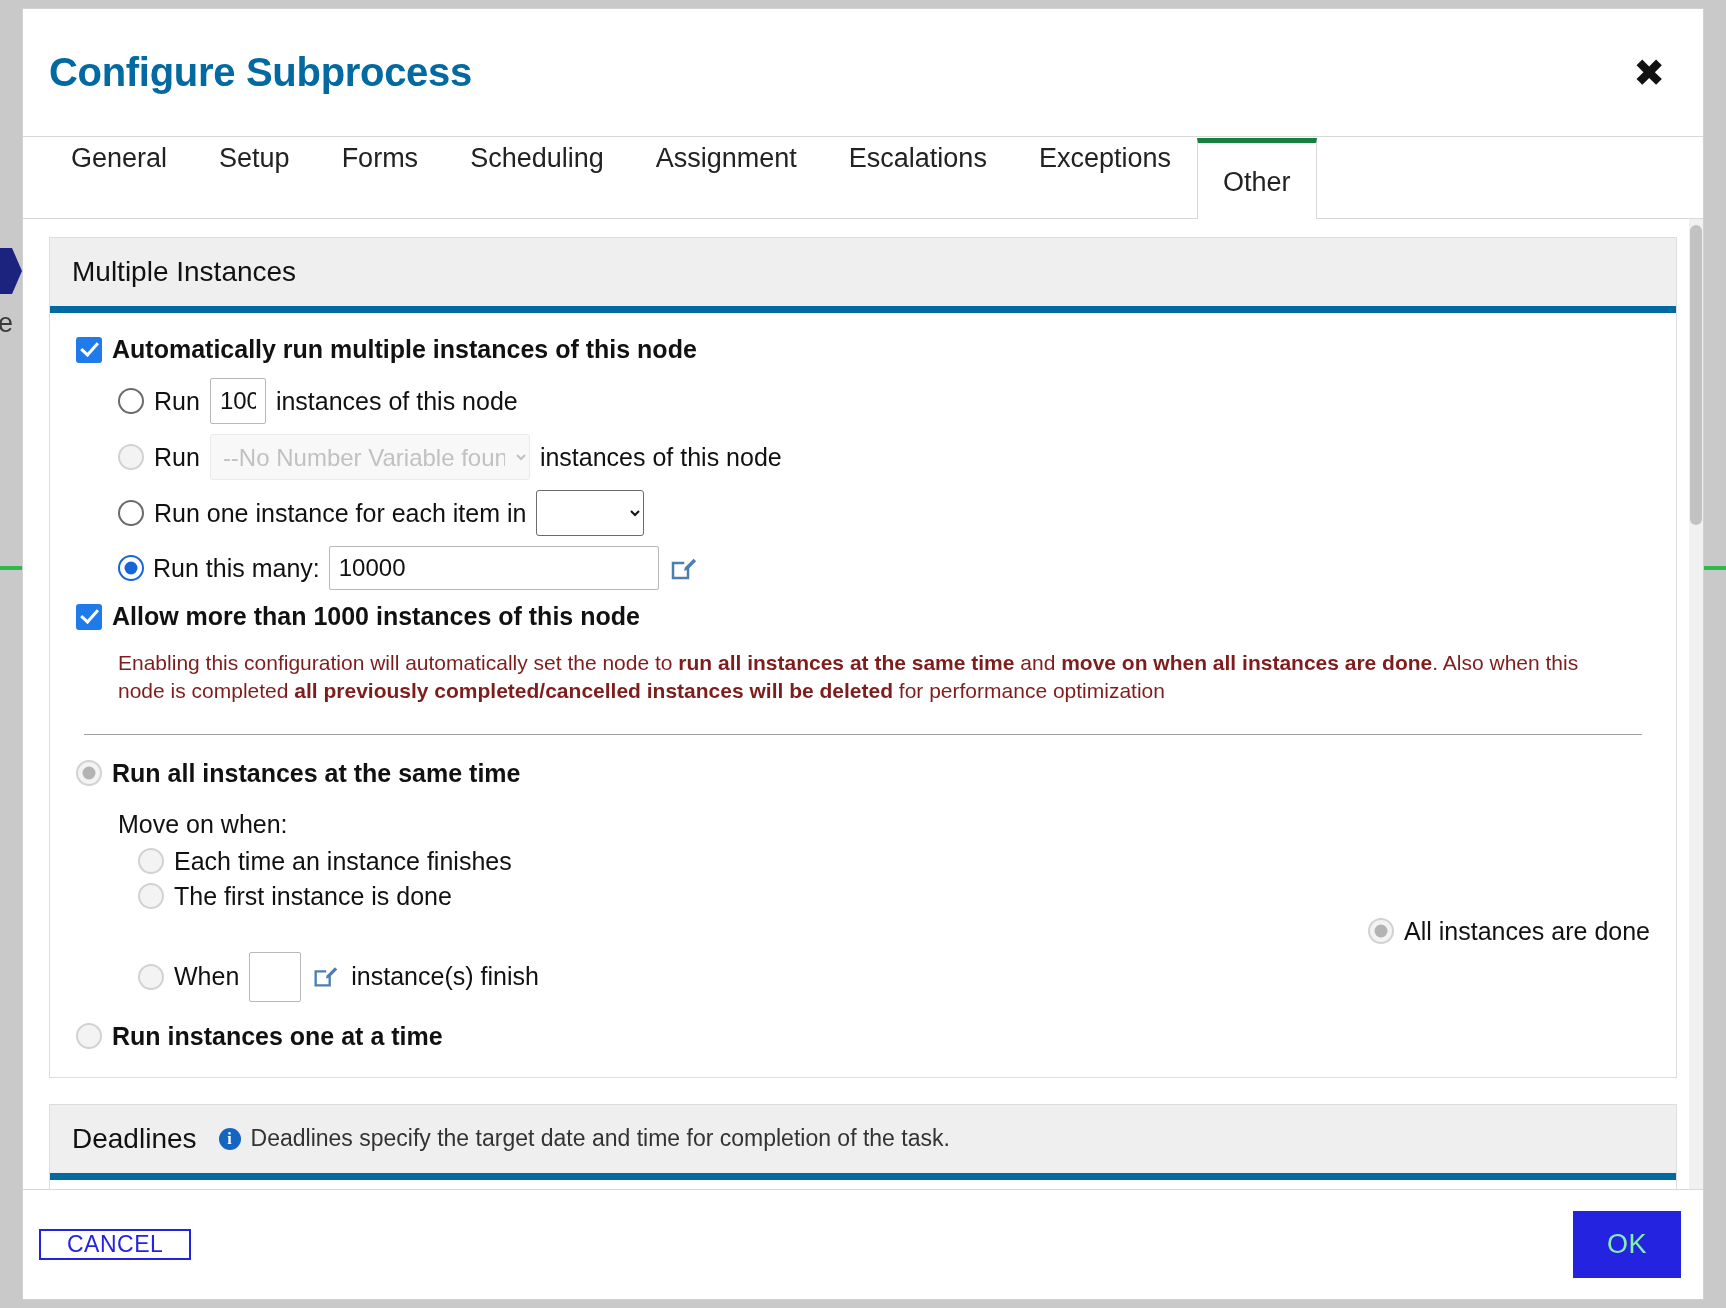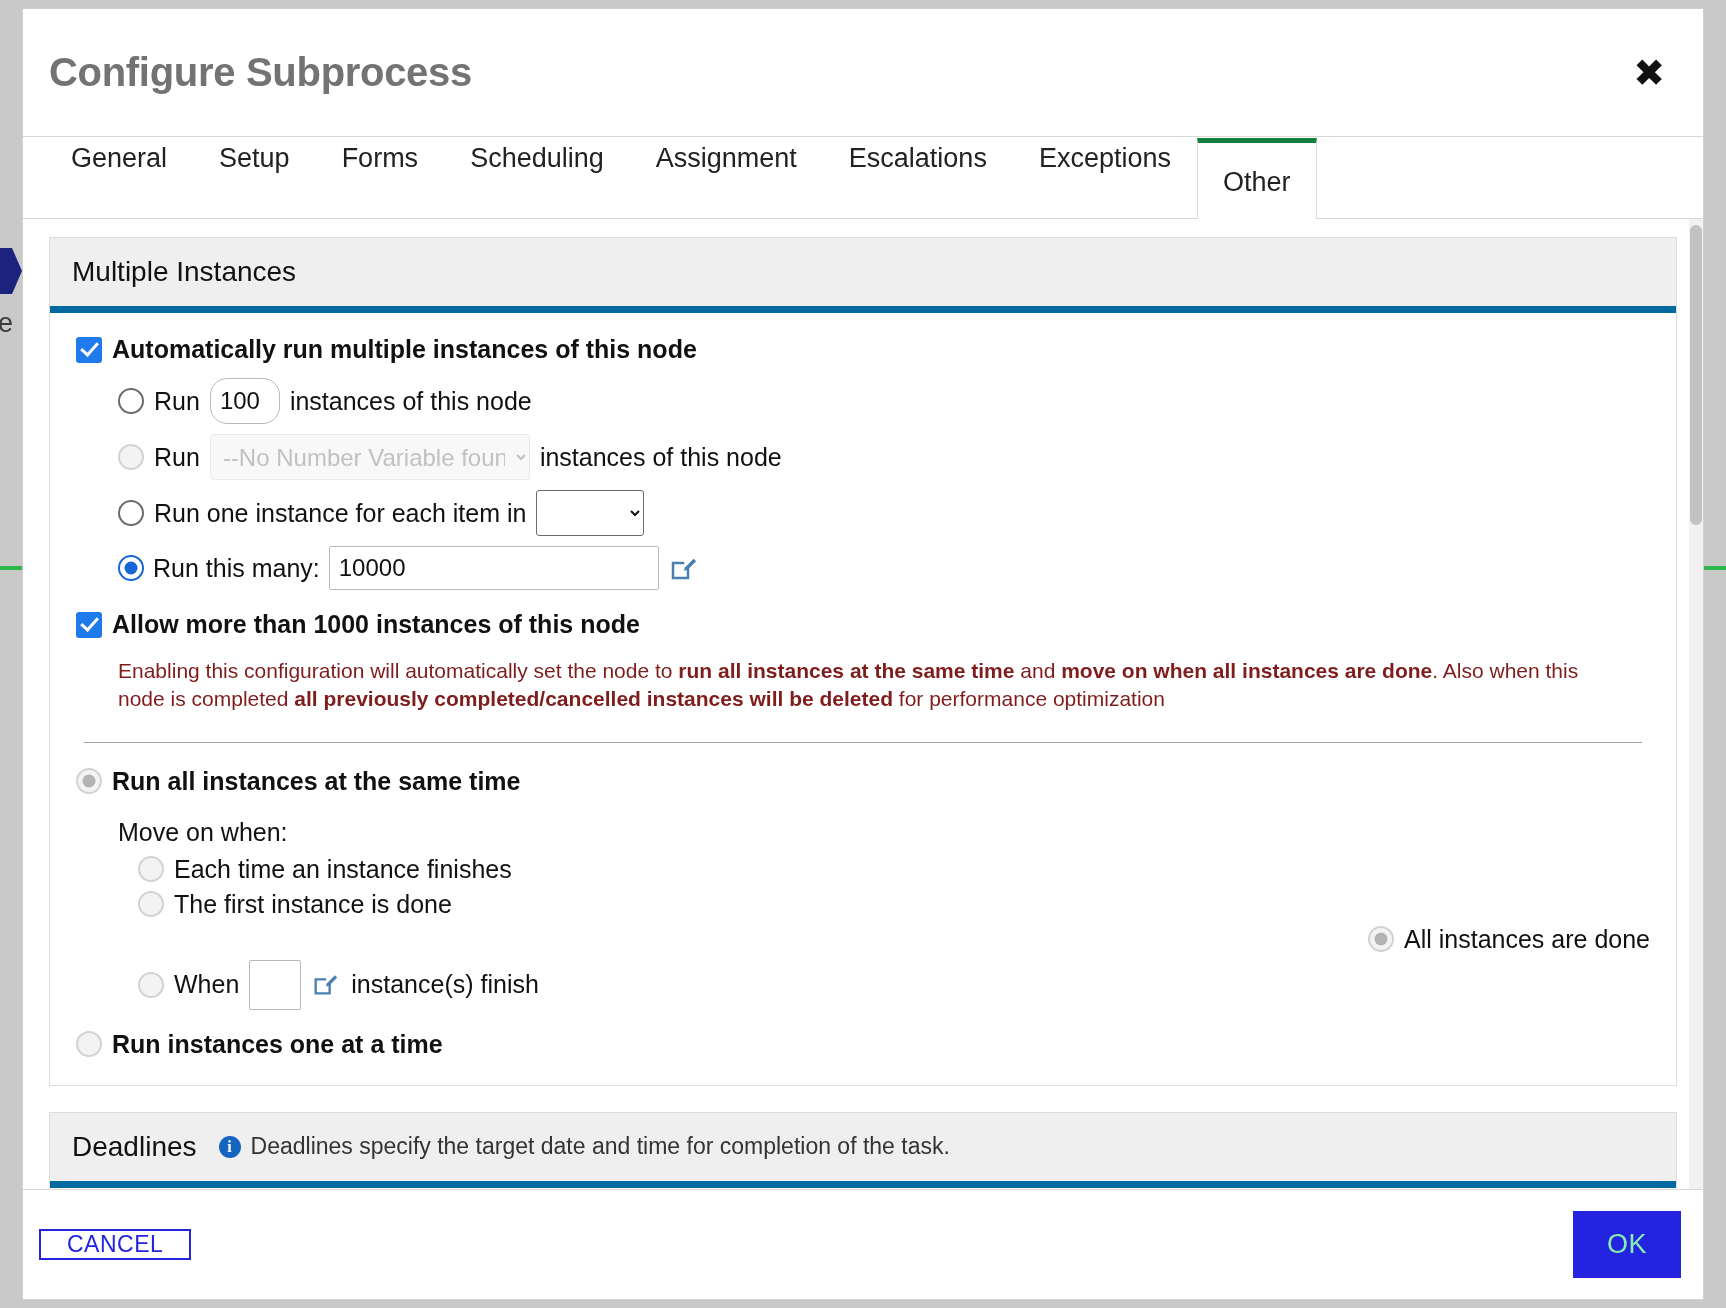--- a/index.html
+++ b/index.html
@@ -74,21 +74,21 @@
     display: flex;
     align-items: center;
     justify-content: space-between;
     padding: 0 30px 0 26px;
     box-sizing: border-box;
     position: relative;
   }
   .modal-title {
     font-size: 40px;
     font-weight: bold;
-    color: #737373;
+    color: #0369a1;
     letter-spacing: -0.3px;
   }
   .close-btn {
     background: none;
     border: none;
     font-size: 38px;
     line-height: 1;
     color: #111;
     cursor: pointer;
     padding: 4px 8px;
@@ -256,21 +256,21 @@
   .txt {
     border: 1px solid #b9b9b9;
     background: #fff;
     font-size: 24px;
     padding: 7px 9px;
     box-sizing: border-box;
     font-family: "Liberation Sans", sans-serif;
     color: #111;
     border-radius: 2px;
   }
-  .txt.tiny { width: 70px; height: 46px; border-radius: 17px; }
+  .txt.tiny { width: 56px; height: 46px; }
   .txt.wide  { width: 330px; height: 44px; }
   .txt.blank { width: 52px; height: 50px; }
 
   select.sel {
     font-size: 24px;
     font-family: "Liberation Sans", sans-serif;
     padding: 6px 8px;
     border: 1px solid #6b6b6b;
     background: #fff;
     color: #111;
@@ -429,21 +429,21 @@
           </div>
 
           <div class="row indent1">
             <span class="radio"></span>
             <span class="lbl">Run one instance for each item in</span>
             <select class="sel narrow">
               <option></option>
             </select>
           </div>
 
-          <div class="row indent1" style="margin-bottom:20px;gap:9px;">
+          <div class="row indent1" style="margin-bottom:12px;gap:9px;">
             <span class="radio on"></span>
             <span class="lbl">Run this many:</span>
             <input class="txt wide" type="text" value="10000" style="">
             <span class="edit-icon">
               <svg viewBox="0 0 24 24" width="30" height="30">
                 <path d="M3 7 h10 v2 H5 v10 h10 v-8 h2 v10 H3 Z" fill="#4a7fb0"></path>
                 <path d="M13.5 11.5 L20.5 4.5 L22.5 6.5 L15.5 13.5 L12.8 14.2 Z" fill="#4a7fb0"></path>
               </svg>
             </span>
           </div>

